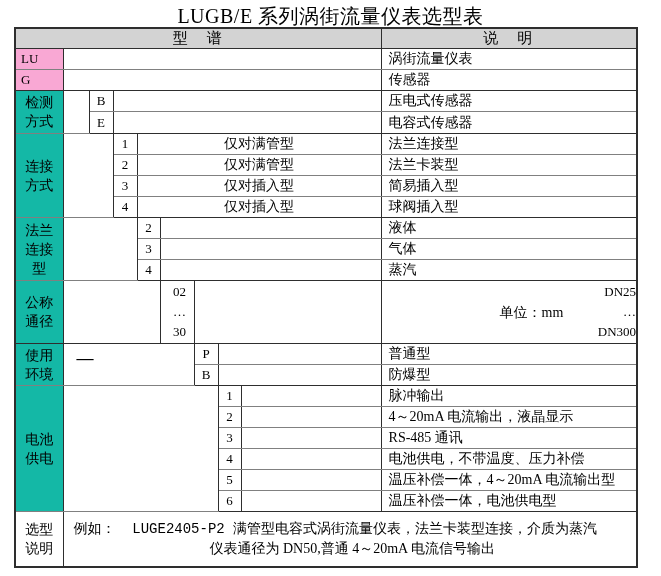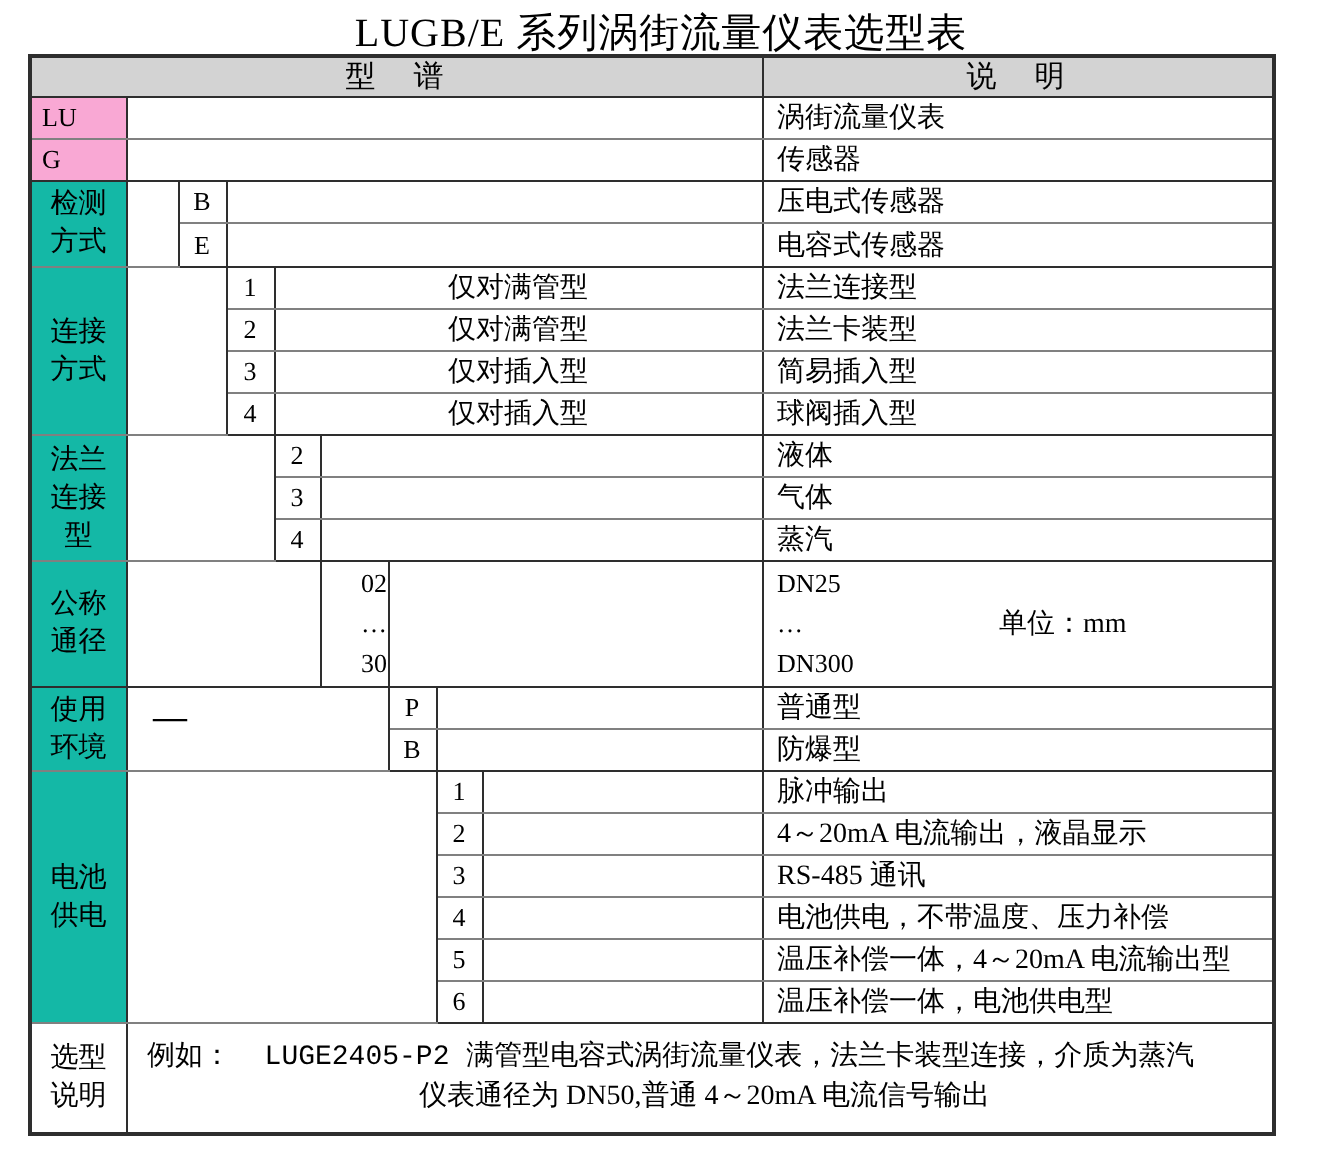--- a/index.html
+++ b/index.html
@@ -31,22 +31,22 @@
   .gray{background:#d3d3d3;}
   .hcell{text-align:center;font-size:15px;letter-spacing:2px;}
   .lbl{
     background:#14b8a6;text-align:center;line-height:19px;
     word-break:break-all;padding:0 9px;
   }
   .lbl-latin{background:#f9a8d4;text-align:left;padding-left:5px;font-size:13px;}
   .code{text-align:center;font-size:13px;}
   .desc{text-align:left;padding-left:7px;}
   .cnote{text-align:center;}
-  .dcodes{vertical-align:top;text-align:right;padding:1px 0 0 5px;font-size:13px;line-height:20px;margin-left:40px;}
-  .ddesc{vertical-align:top;text-align:left;padding:1px 0 0 7px;font-size:13px;line-height:20px;position:relative;}
+  .dcodes{vertical-align:top;text-align:center;padding:1px 0 0 5px;font-size:13px;line-height:20px;margin-left:40px;}
+  .ddesc{vertical-align:top;text-align:right;padding:1px 0 0 7px;font-size:13px;line-height:20px;position:relative;}
   .ddesc .unit{position:absolute;left:118px;top:22px;font-size:14px;}
   .dashcell{vertical-align:top;text-align:left;padding:5px 0 0 13px;font-weight:bold;font-size:17px;}
   .footcell{vertical-align:middle;line-height:20px;font-size:14px;}
   .footcell .l1{padding-left:10px;white-space:pre;font-family:Liberation Mono, monospace;}
   .footcell .l2{padding-left:146px;white-space:pre;}
 </style>
 </head>
 <body>
 
 <div class="title">LUGB/E 系列涡街流量仪表选型表</div>

